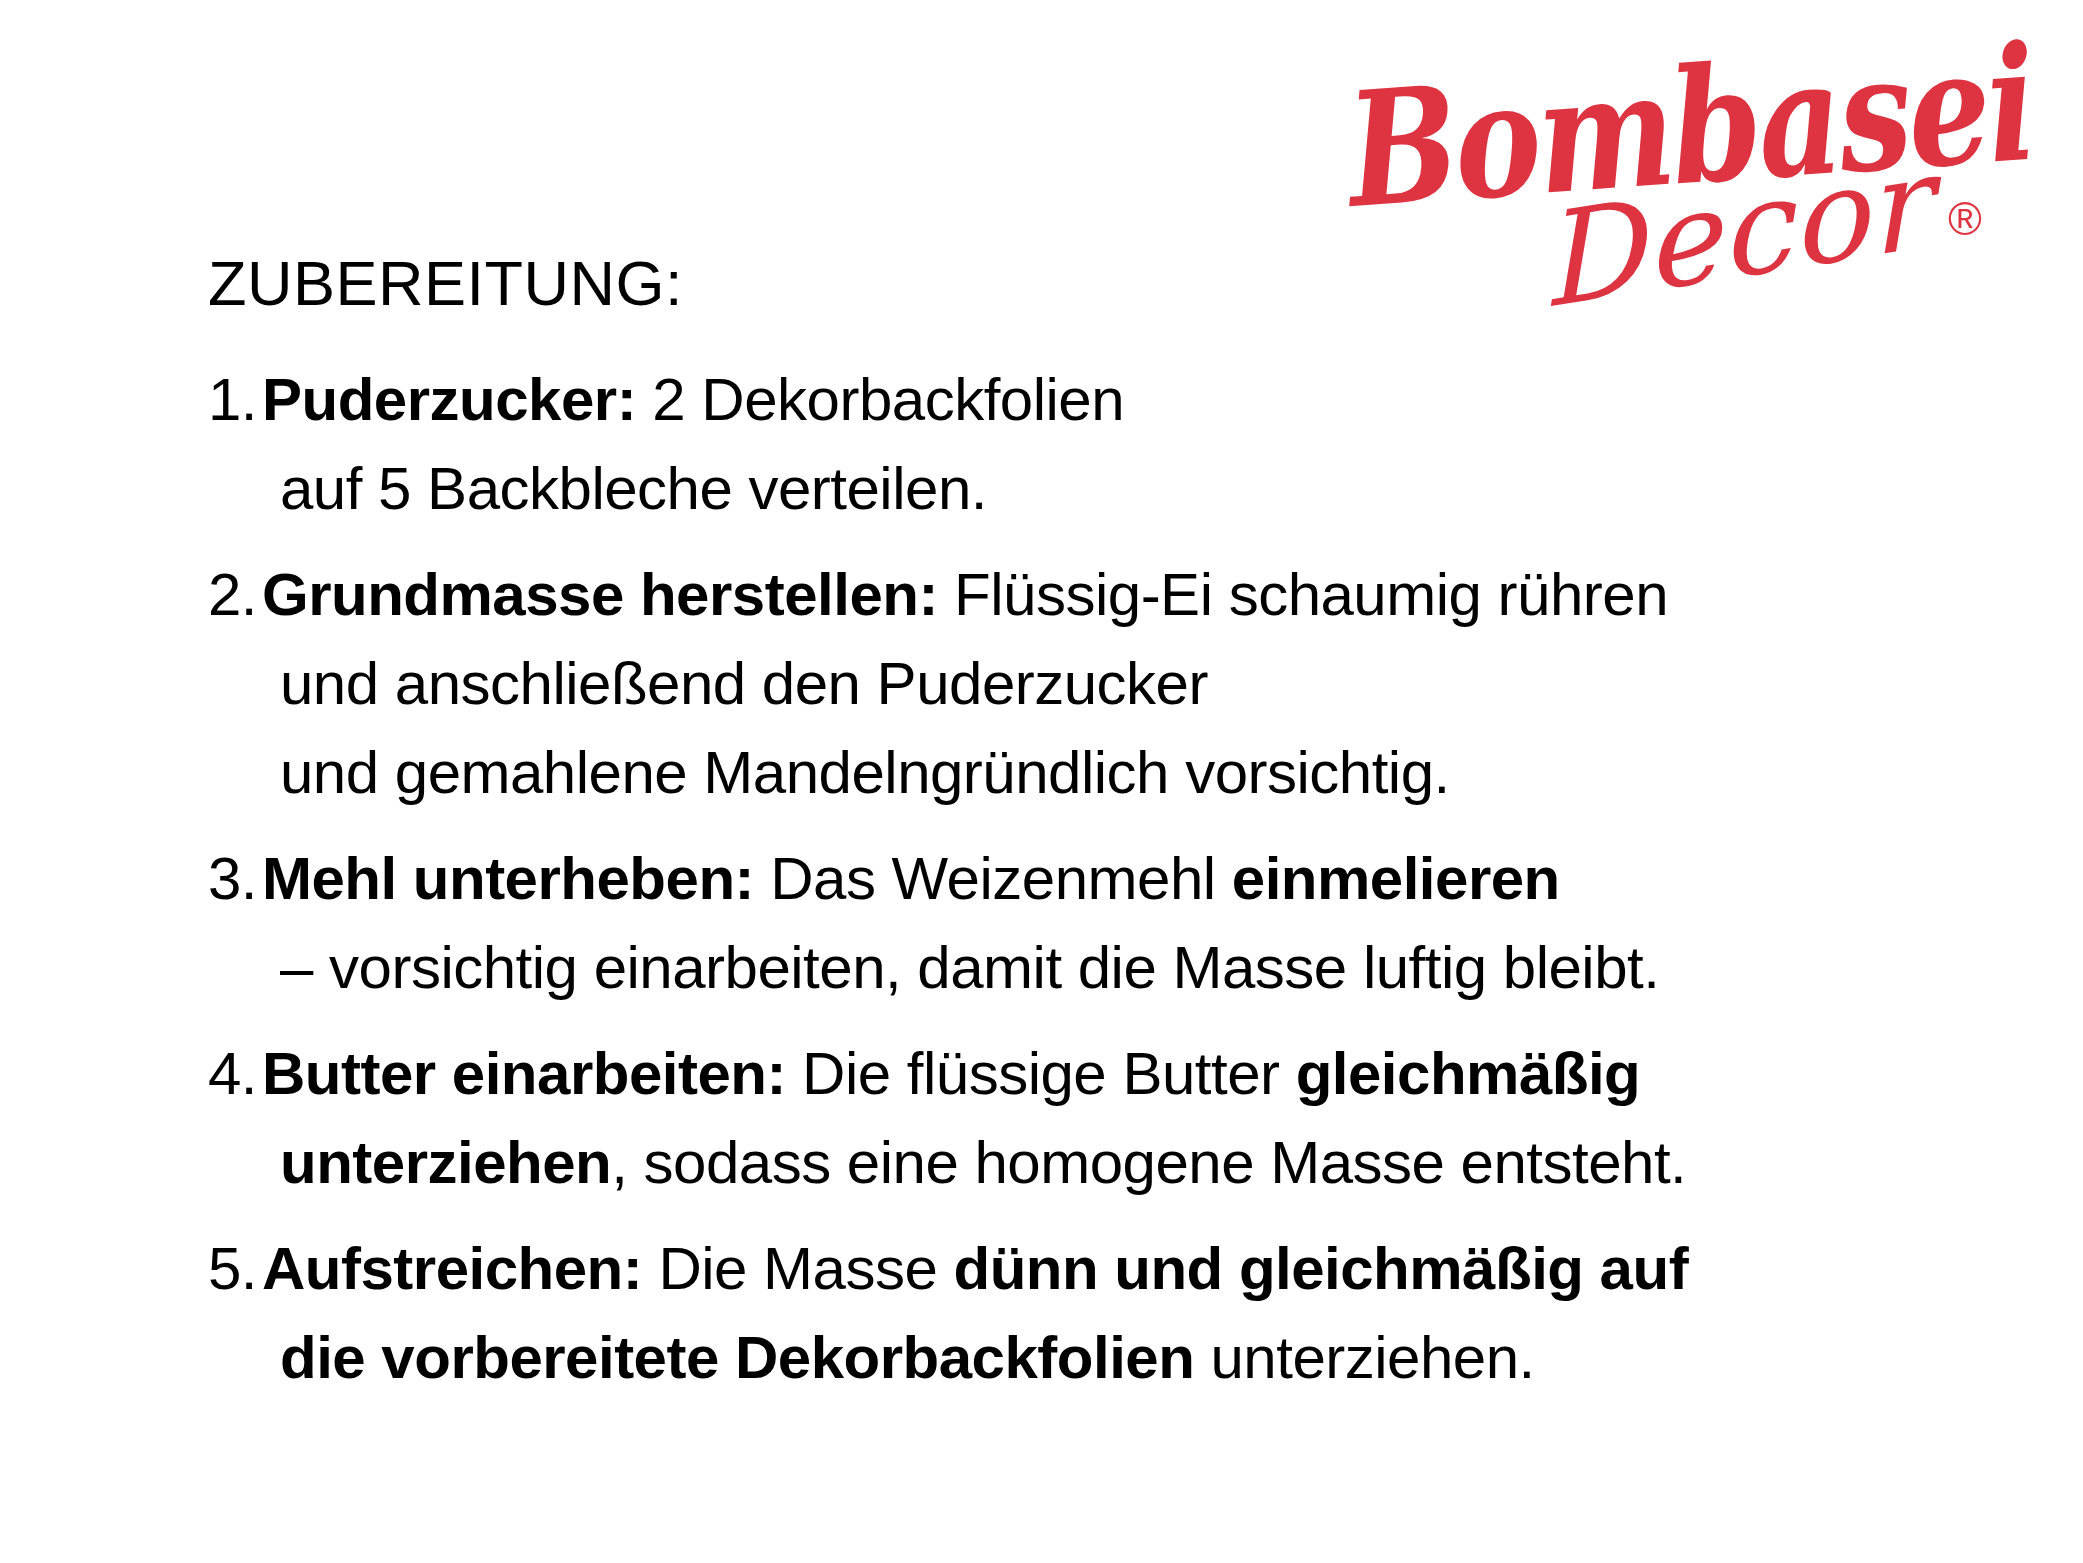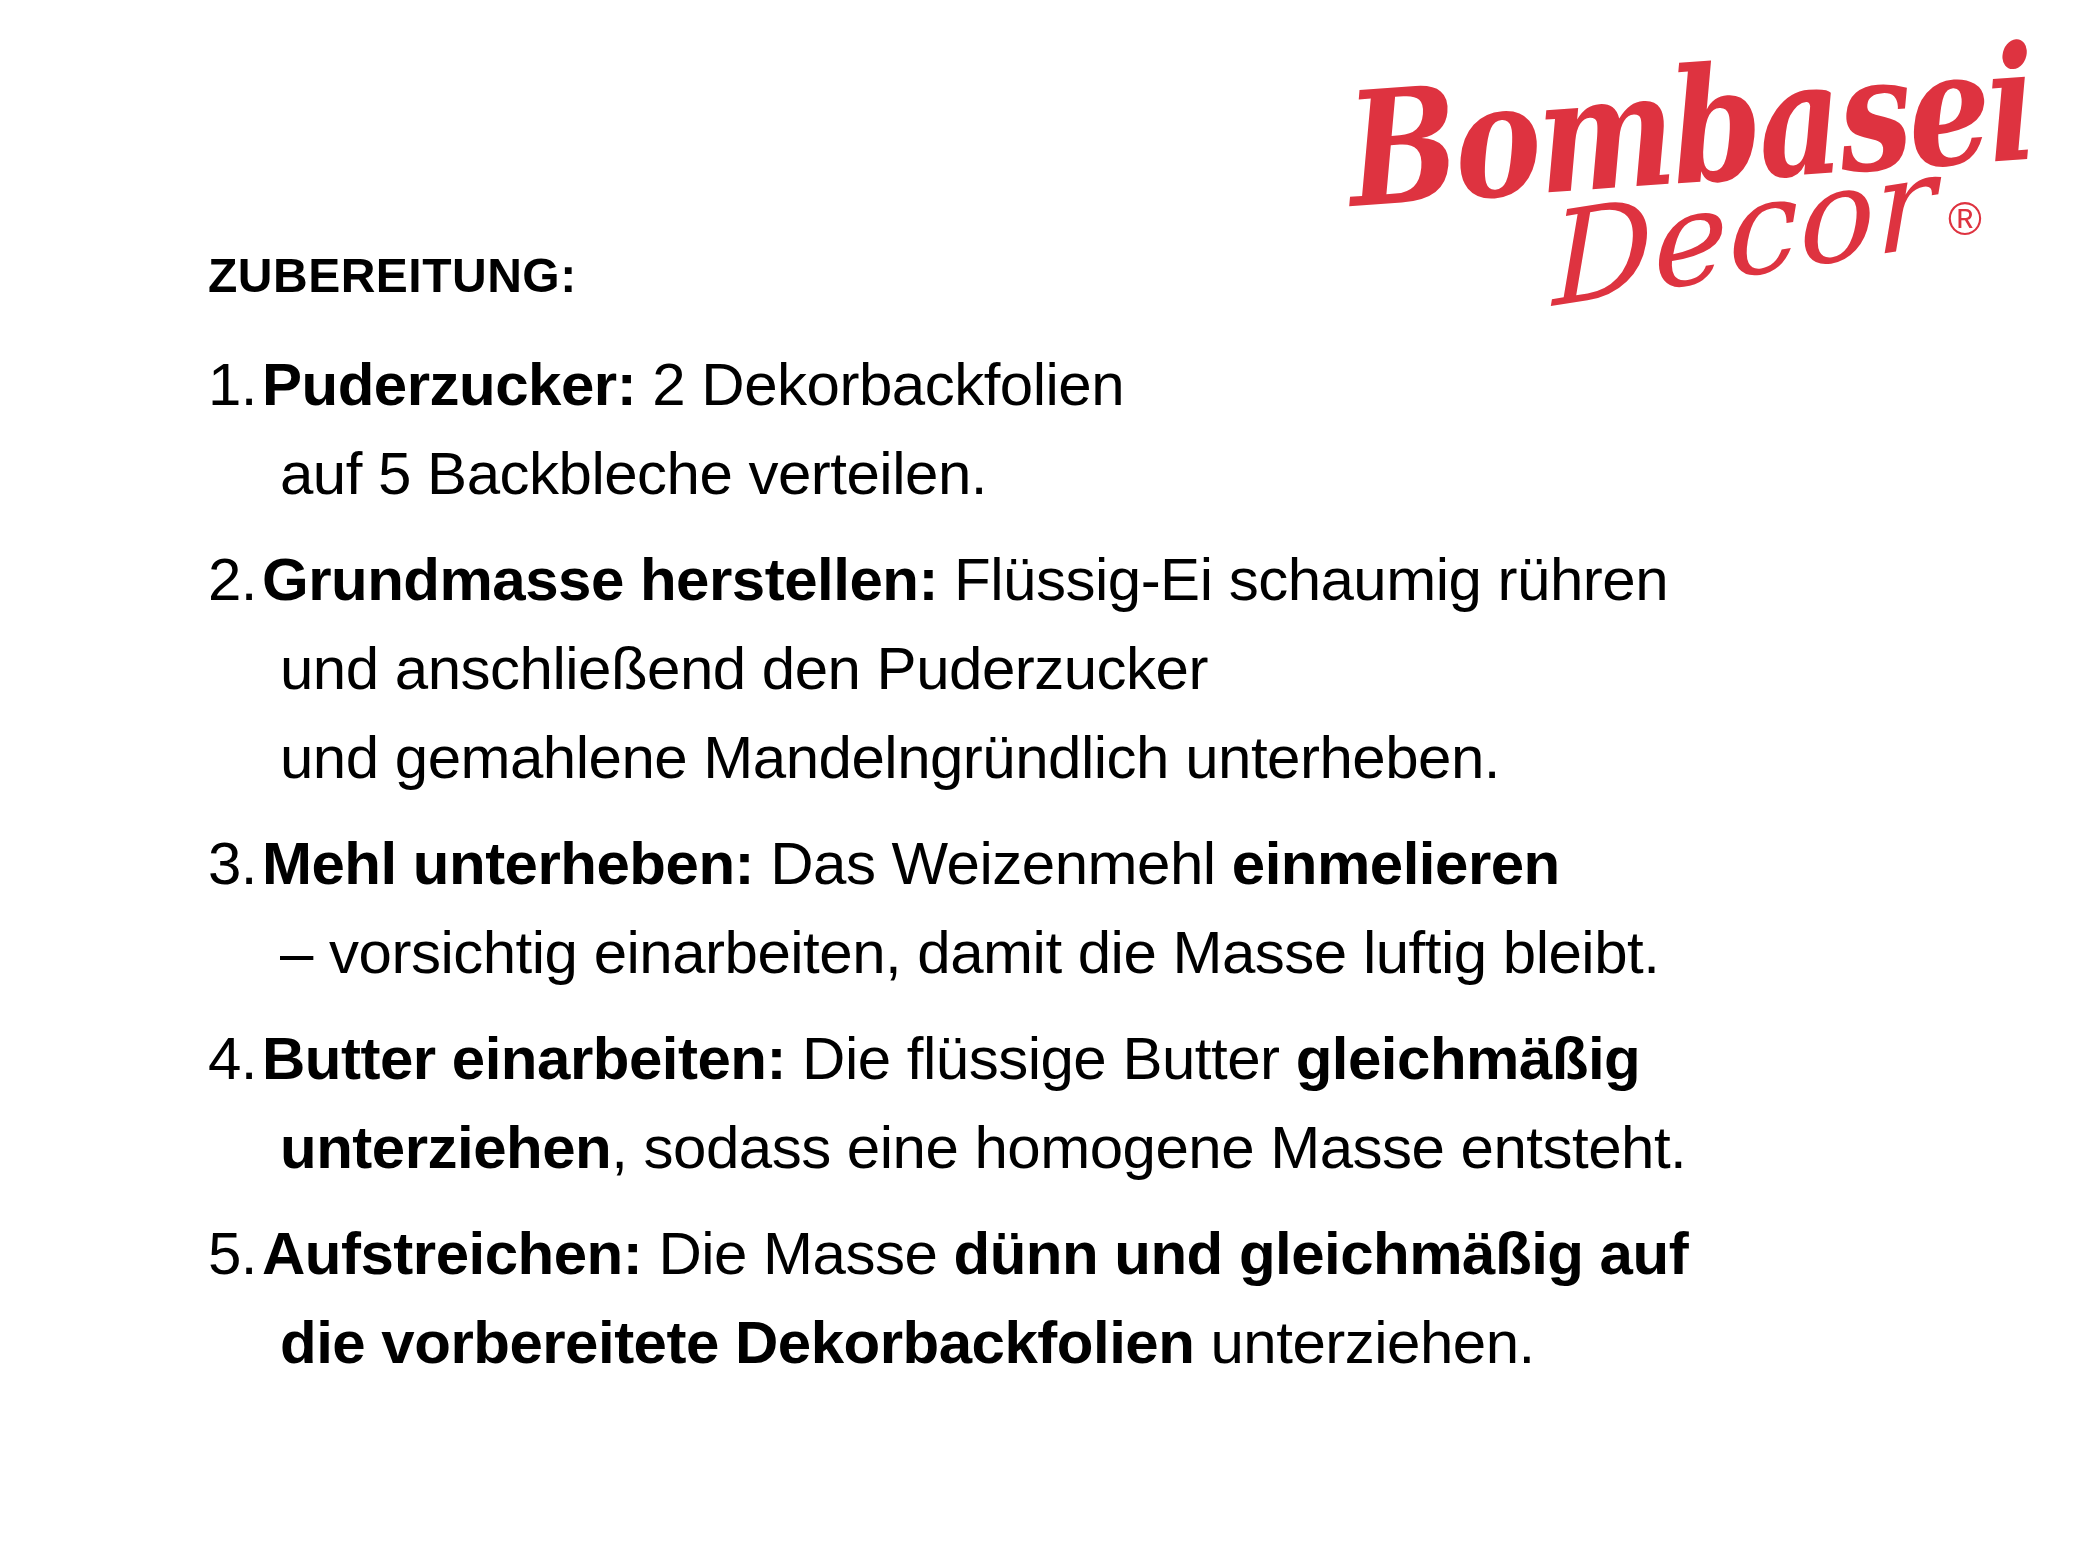--- a/index.html
+++ b/index.html
@@ -65,22 +65,22 @@
   }
 
   
   .content {
     position: absolute;
     left: 208px;
     top: 252px;
     width: 1780px;
   }
   .heading {
-    font-size: 48px;
-    font-weight: bold;
+    font-size: 63px;
+    font-weight: normal;
     letter-spacing: 0.5px;
     line-height: 1;
     margin: 0 0 40px 0;
   }
   .steps {
     list-style: none;
     margin: 0;
     padding: 0;
     font-size: 60px;
     letter-spacing: -0.5px;
@@ -117,21 +117,21 @@
   <div class="content">
     <h1 class="heading">ZUBEREITUNG:</h1>
     <ol class="steps" id="steps-list">
         <li class="step">
           <div class="line first"><span class="num">1.</span><span class="seg-b">Puderzucker:</span><span class="seg-r"> 2 Dekorbackfolien</span></div>
           <div class="line cont"><span class="seg-r">auf 5 Backbleche verteilen.</span></div>
         </li>
         <li class="step">
           <div class="line first"><span class="num">2.</span><span class="seg-b">Grundmasse herstellen:</span><span class="seg-r"> Flüssig-Ei schaumig rühren</span></div>
           <div class="line cont"><span class="seg-r">und anschließend den Puderzucker</span></div>
-          <div class="line cont"><span class="seg-r">und gemahlene Mandelngründlich unterheben.</span></div>
+          <div class="line cont"><span class="seg-r">und gemahlene Mandelngründlich vorsichtig.</span></div>
         </li>
         <li class="step">
           <div class="line first"><span class="num">3.</span><span class="seg-b">Mehl unterheben:</span><span class="seg-r"> Das Weizenmehl </span><span class="seg-b">einmelieren</span></div>
           <div class="line cont"><span class="seg-r">– vorsichtig einarbeiten, damit die Masse luftig bleibt.</span></div>
         </li>
         <li class="step">
           <div class="line first"><span class="num">4.</span><span class="seg-b">Butter einarbeiten:</span><span class="seg-r"> Die flüssige Butter </span><span class="seg-b">gleichmäßig</span></div>
           <div class="line cont"><span class="seg-b">unterziehen</span><span class="seg-r">, sodass eine homogene Masse entsteht.</span></div>
         </li>
         <li class="step">

